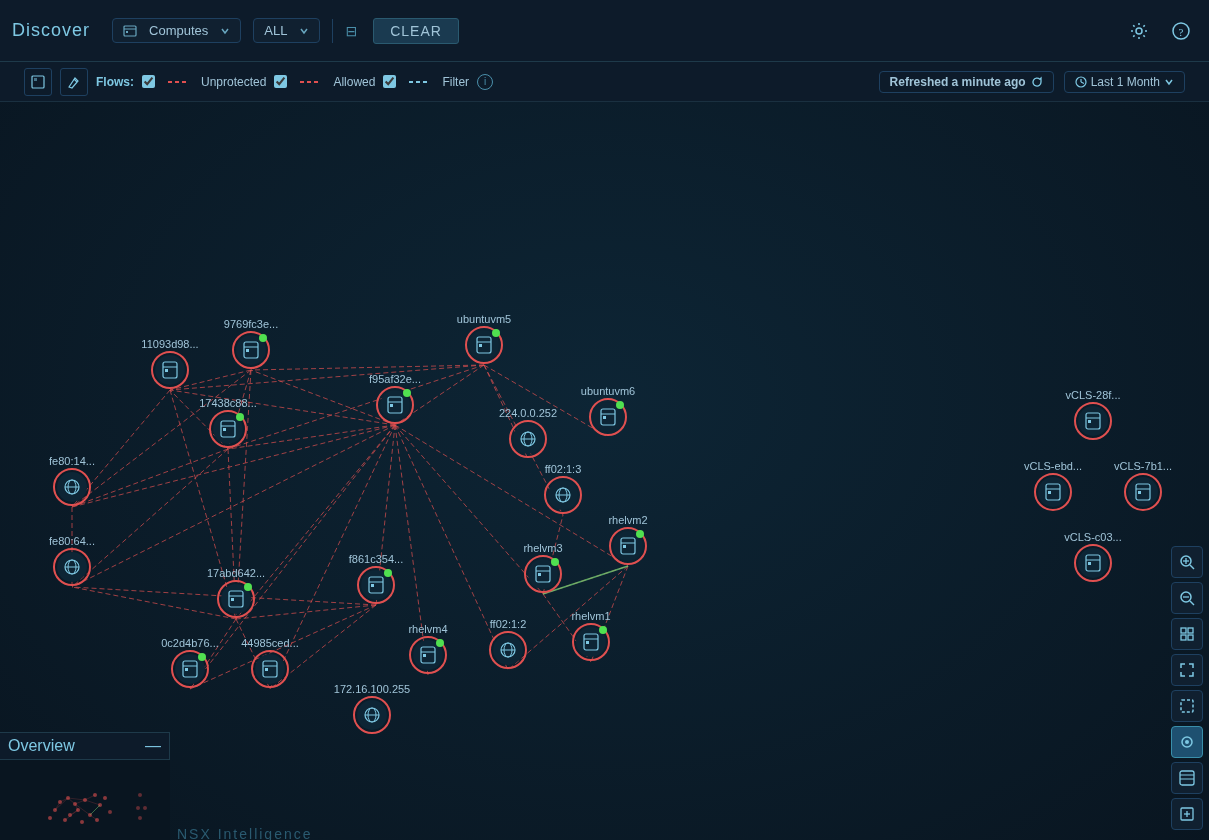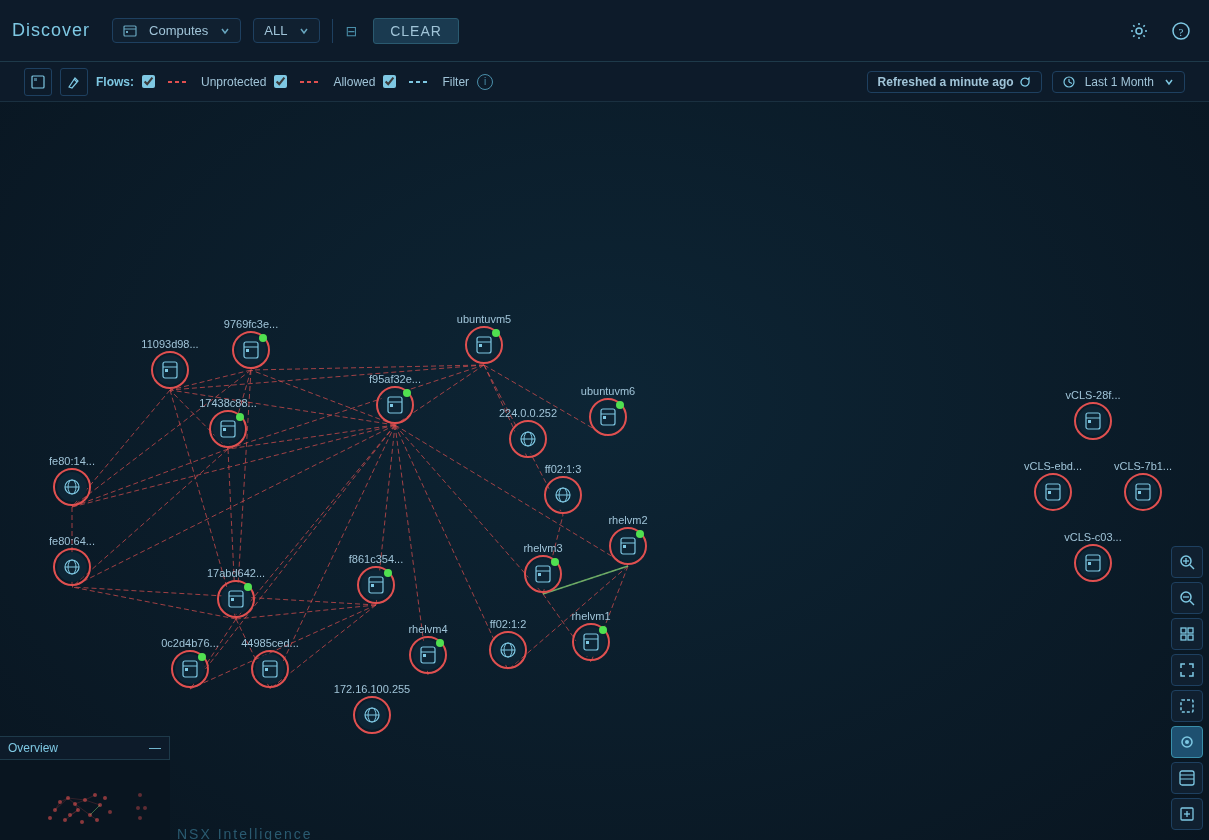--- a/index.html
+++ b/index.html
@@ -161,21 +161,21 @@
       padding: 3px 10px;
       font-size: 12px;
       color: #a0c4d8;
       cursor: pointer;
       background: transparent;
       font-weight: bold;
     }
     .time-btn {
       display: flex;
       align-items: center;
-      gap: 10px;
+      gap: 4px;
       border: 1px solid #1e4060;
       border-radius: 4px;
       padding: 3px 10px;
       font-size: 12px;
       color: #a0c4d8;
       cursor: pointer;
       background: transparent;
     }
 
     
@@ -270,21 +270,21 @@
       border: 1px solid #1e3a4a;
       border-bottom: none;
       border-left: none;
     }
     #overview-header {
       display: flex;
       align-items: center;
       justify-content: space-between;
       padding: 4px 8px;
       border-bottom: 1px solid #1e3a4a;
-      font-size: 12px;
+      font-size: 16px;
       color: #7ec8e3;
     }
     #overview-canvas {
       width: 170px;
       height: 90px;
       background: #091520;
       position: relative;
       overflow: hidden;
     }
 

